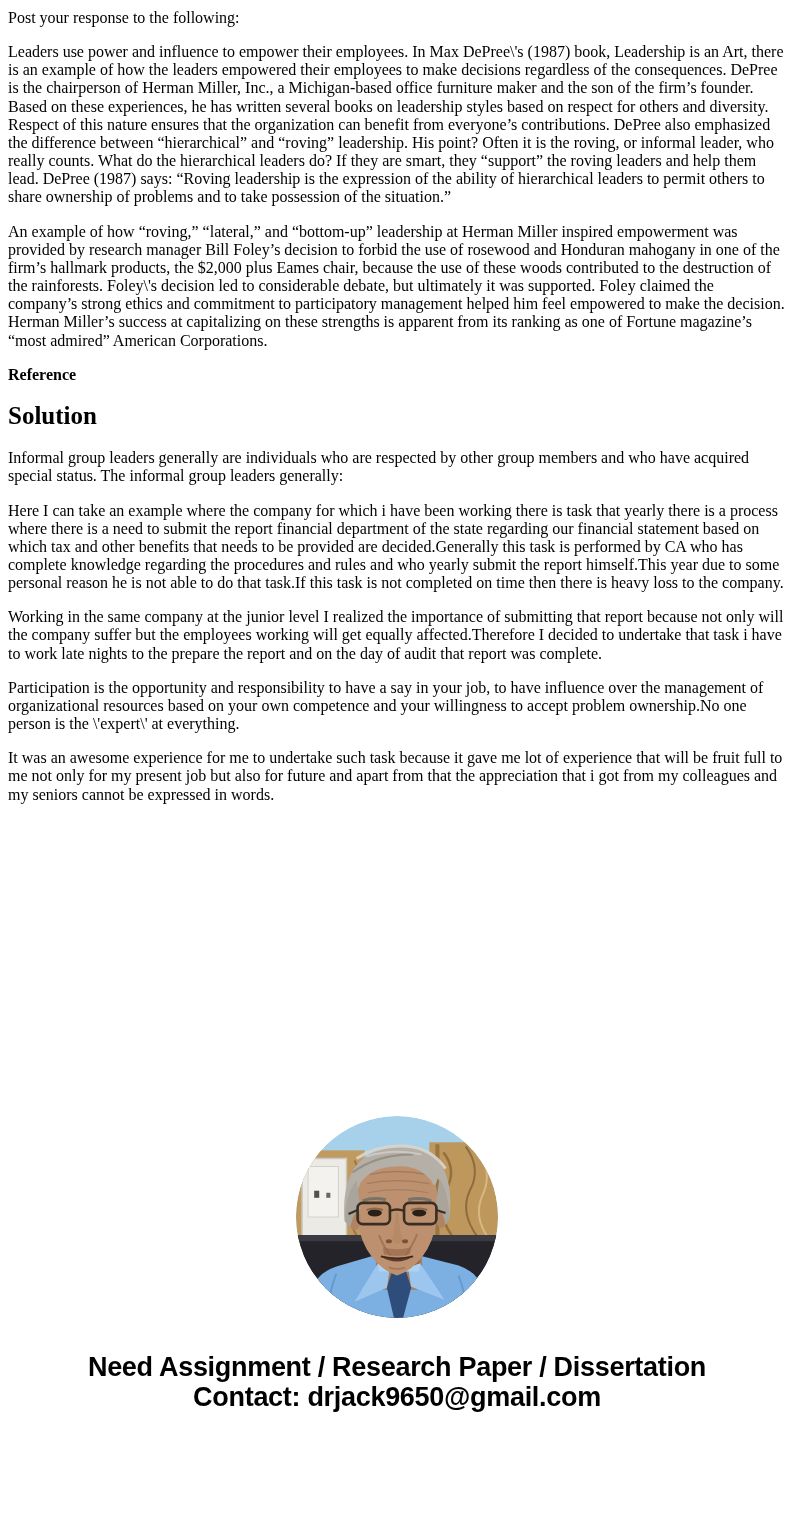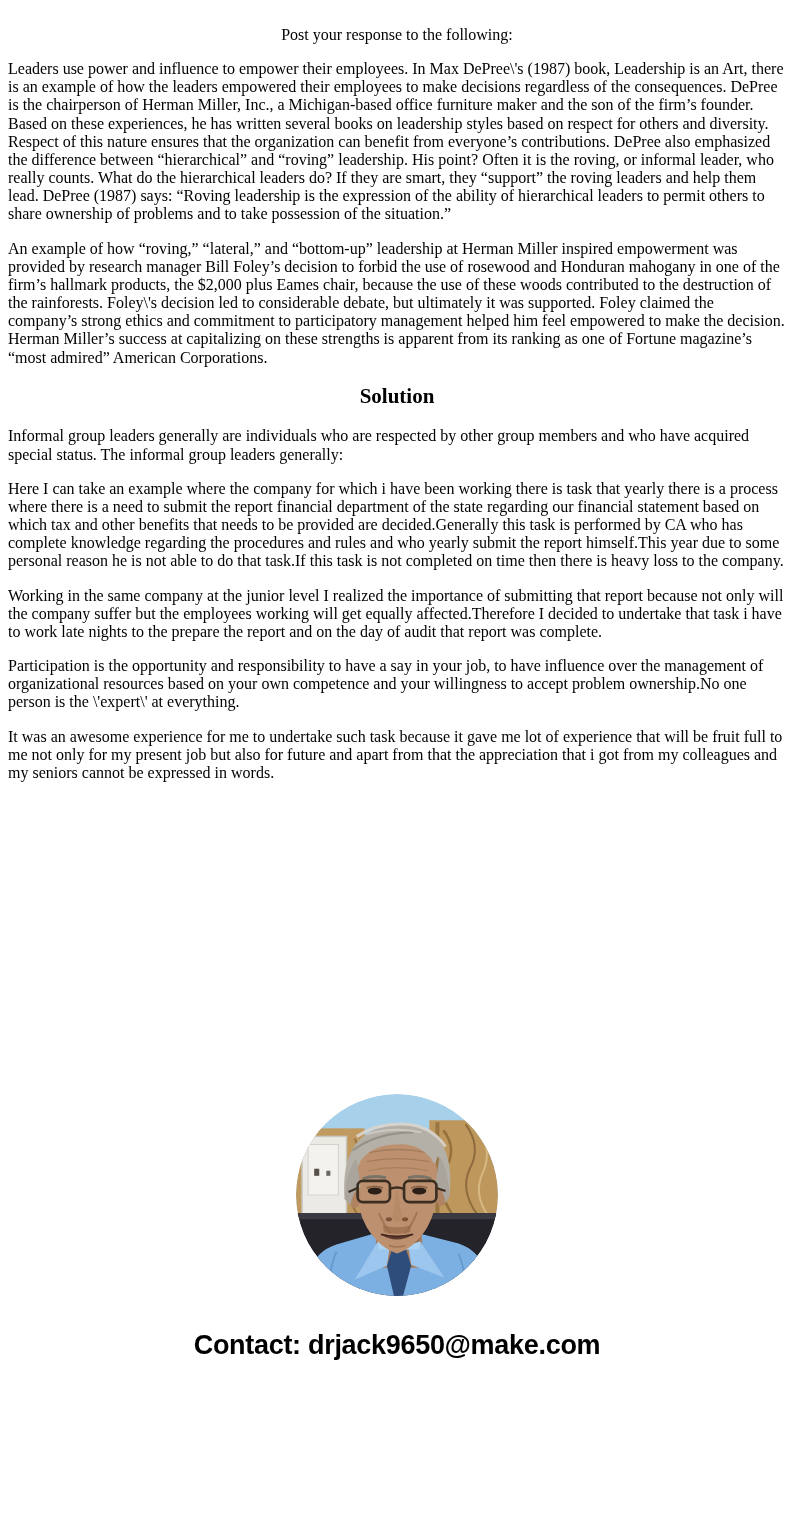--- a/index.html
+++ b/index.html
@@ -9,30 +9,29 @@
     background: #ffffff;
     font-family: "Liberation Serif", serif;
     font-size: 16px;
     line-height: 1.135;
     color: #000000;
     overflow: hidden;
     box-sizing: border-box;
     padding: 8px 8px 0 8px;
   }
   .doc p { margin: 16px 0; }
-  .doc p.first { margin-top: 18px; text-align: center; }
+  .doc p.first { margin-top: 1px; }
   .mb0 { margin-bottom: 0 !important; }
   .mt0 { margin-top: 0 !important; }
   .bold { font-weight: bold; }
   h2.solution-h {
     font-family: "Liberation Serif", serif;
-    font-size: 21px;
+    font-size: 25px;
     font-weight: bold;
     margin: 18px 0 19px 0;
-    text-align: center;
   }
   .footer-section {
     margin-top: 312px;
     text-align: center;
   }
   .avatar-wrap {
     width: 202px;
     height: 202px;
     margin: 0 auto;
     border-radius: 50%;
@@ -56,20 +55,21 @@
 
 <div class="page">
 
   <div class="doc">
     <p class="first">Post your response to the following:</p>
 
     <p>Leaders use power and influence to empower their employees. In Max DePree\'s (1987) book, Leadership is an Art, there is an example of how the leaders empowered their employees to make decisions regardless of the consequences. DePree is the chairperson of Herman Miller, Inc., a Michigan-based office furniture maker and the son of the firm’s founder. Based on these experiences, he has written several books on leadership styles based on respect for others and diversity. Respect of this nature ensures that the organization can benefit from everyone’s contributions. DePree also emphasized the difference between “hierarchical” and “roving” leadership. His point? Often it is the roving, or informal leader, who really counts. What do the hierarchical leaders do? If they are smart, they “support” the roving leaders and help them lead. DePree (1987) says: “Roving leadership is the expression of the ability of hierarchical leaders to permit others to share ownership of problems and to take possession of the situation.”</p>
 
     <p class="mb0">An example of how “roving,” “lateral,” and “bottom-up” leadership at Herman Miller inspired empowerment was provided by research manager Bill Foley’s decision to forbid the use of rosewood and Honduran mahogany in one of the firm’s hallmark products, the $2,000 plus Eames chair, because the use of these woods contributed to the destruction of the rainforests. Foley\'s decision led to considerable debate, but ultimately it was supported. Foley claimed the company’s strong ethics and commitment to participatory management helped him feel empowered to make the decision. Herman Miller’s success at capitalizing on these strengths is apparent from its ranking as one of Fortune magazine’s “most admired” American Corporations.</p>
 
+    <p class="mb0 bold">Reference</p>
 
     <h2 class="solution-h">Solution</h2>
 
     <p>Informal group leaders generally are individuals who are respected by other group members and who have acquired special status. The informal group leaders generally:</p>
     <p>Here I can take an example where the company for which i have been working there is task that yearly there is a process where there is a need to submit the report financial department of the state regarding our financial statement based on which tax and other benefits that needs to be provided are decided.Generally this task is performed by CA who has complete knowledge regarding the procedures and rules and who yearly submit the report himself.This year due to some personal reason he is not able to do that task.If this task is not completed on time then there is heavy loss to the company.</p>
     <p>Working in the same company at the junior level I realized the importance of submitting that report because not only will the company suffer but the employees working will get equally affected.Therefore I decided to undertake that task i have to work late nights to the prepare the report and on the day of audit that report was complete.</p>
     <p>Participation is the opportunity and responsibility to have a say in your job, to have influence over the management of organizational resources based on your own competence and your willingness to accept problem ownership.No one person is the \'expert\' at everything.</p>
     <p>It was an awesome experience for me to undertake such task because it gave me lot of experience that will be fruit full to me not only for my present job but also for future and apart from that the appreciation that i got from my colleagues and my seniors cannot be expressed in words.</p>
   </div>
 
@@ -158,18 +158,19 @@
 
           <path d="M84,139 Q100,144 116,139 Q100,149 84,139 Z" fill="#5d3a2e"></path>
           <path d="M84,139 Q100,143 116,139" stroke="#46281f" stroke-width="1.6" fill="none"></path>
 
           <path d="M92,150 Q100,153 108,150" stroke="#9a6e4f" stroke-width="1.6" fill="none" opacity="0.8"></path>
         </g>
       </svg>
     </div>
 
     <div class="help-banner">
-      <span>Contact: drjack9650@make.com</span>
+      <span>Need Assignment / Research Paper / Dissertation</span>
+      <span>Contact: drjack9650@gmail.com</span>
     </div>
 
   </div>
 
 </div>
 
 </body></html>

